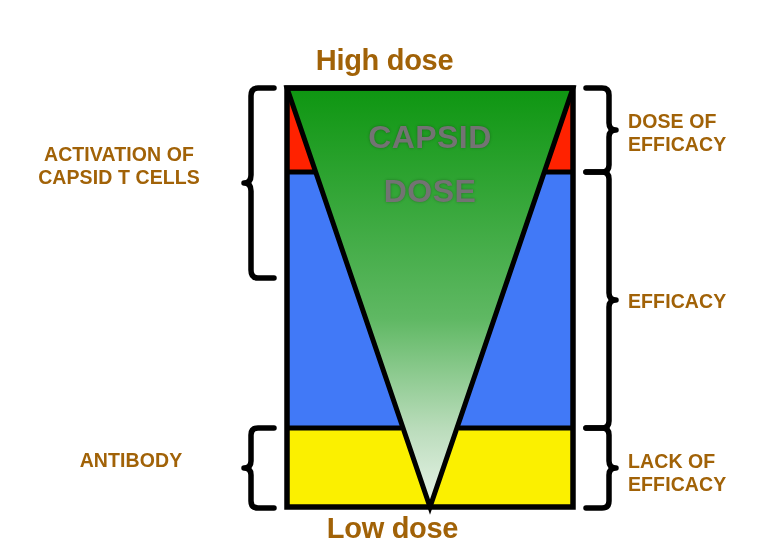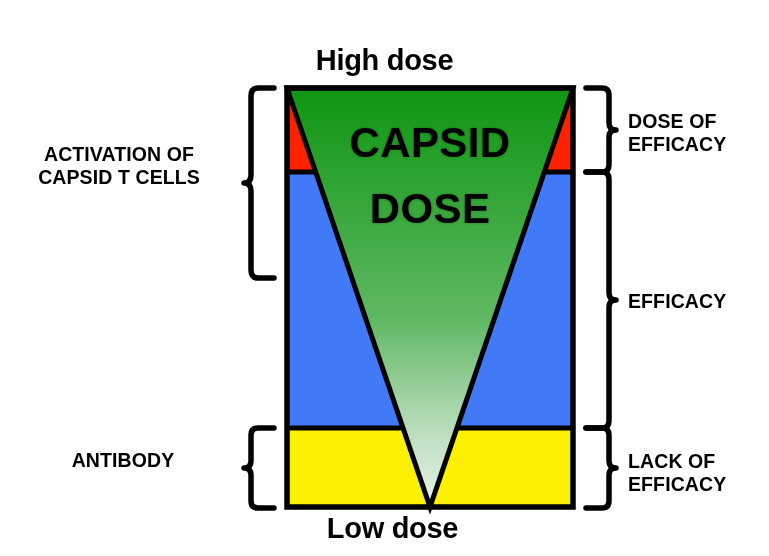--- a/index.html
+++ b/index.html
@@ -21,21 +21,21 @@
   }
   #diagram-svg {
     position: absolute;
     left: 0;
     top: 0;
     width: 769px;
     height: 556px;
   }
   .txt {
     position: absolute;
-    color: #000000;
+    color: #a16207;
     font-weight: bold;
     white-space: pre;
     line-height: 1.16;
   }
   
   #label-high-dose, #label-low-dose {
     left: 0;
     width: 769px;
     text-align: center;
     font-size: 29px;
@@ -51,21 +51,21 @@
   }
   .side-label.left  { text-align: center; }
   .side-label.right { text-align: left; }
 
   #label-activation {
     left: 0px;
     width: 238px;
     top: 143px;
   }
   #label-antibody {
-    left: 4px;
+    left: 12px;
     width: 238px;
     top: 449px;
   }
   #label-loss {
     left: 628px;
     width: 150px;
     top: 110px;
   }
   #label-efficacy {
     left: 628px;
@@ -77,22 +77,22 @@
     width: 150px;
     top: 450px;
   }
 
   
   #label-capsid-dose {
     left: 285px;
     width: 290px;
     top: 119px;
     text-align: center;
-    color: #000000;
-    font-size: 42px;
+    color: #737373;
+    font-size: 32px;
     letter-spacing: 0.4px;
     text-shadow: 0 0 3px rgba(0,0,0,0.28);
   }
   #label-capsid-dose .l2 { display: block; margin-top: 17px; }
 </style>
 </head>
 <body>
 
 <div id="stage">
 

